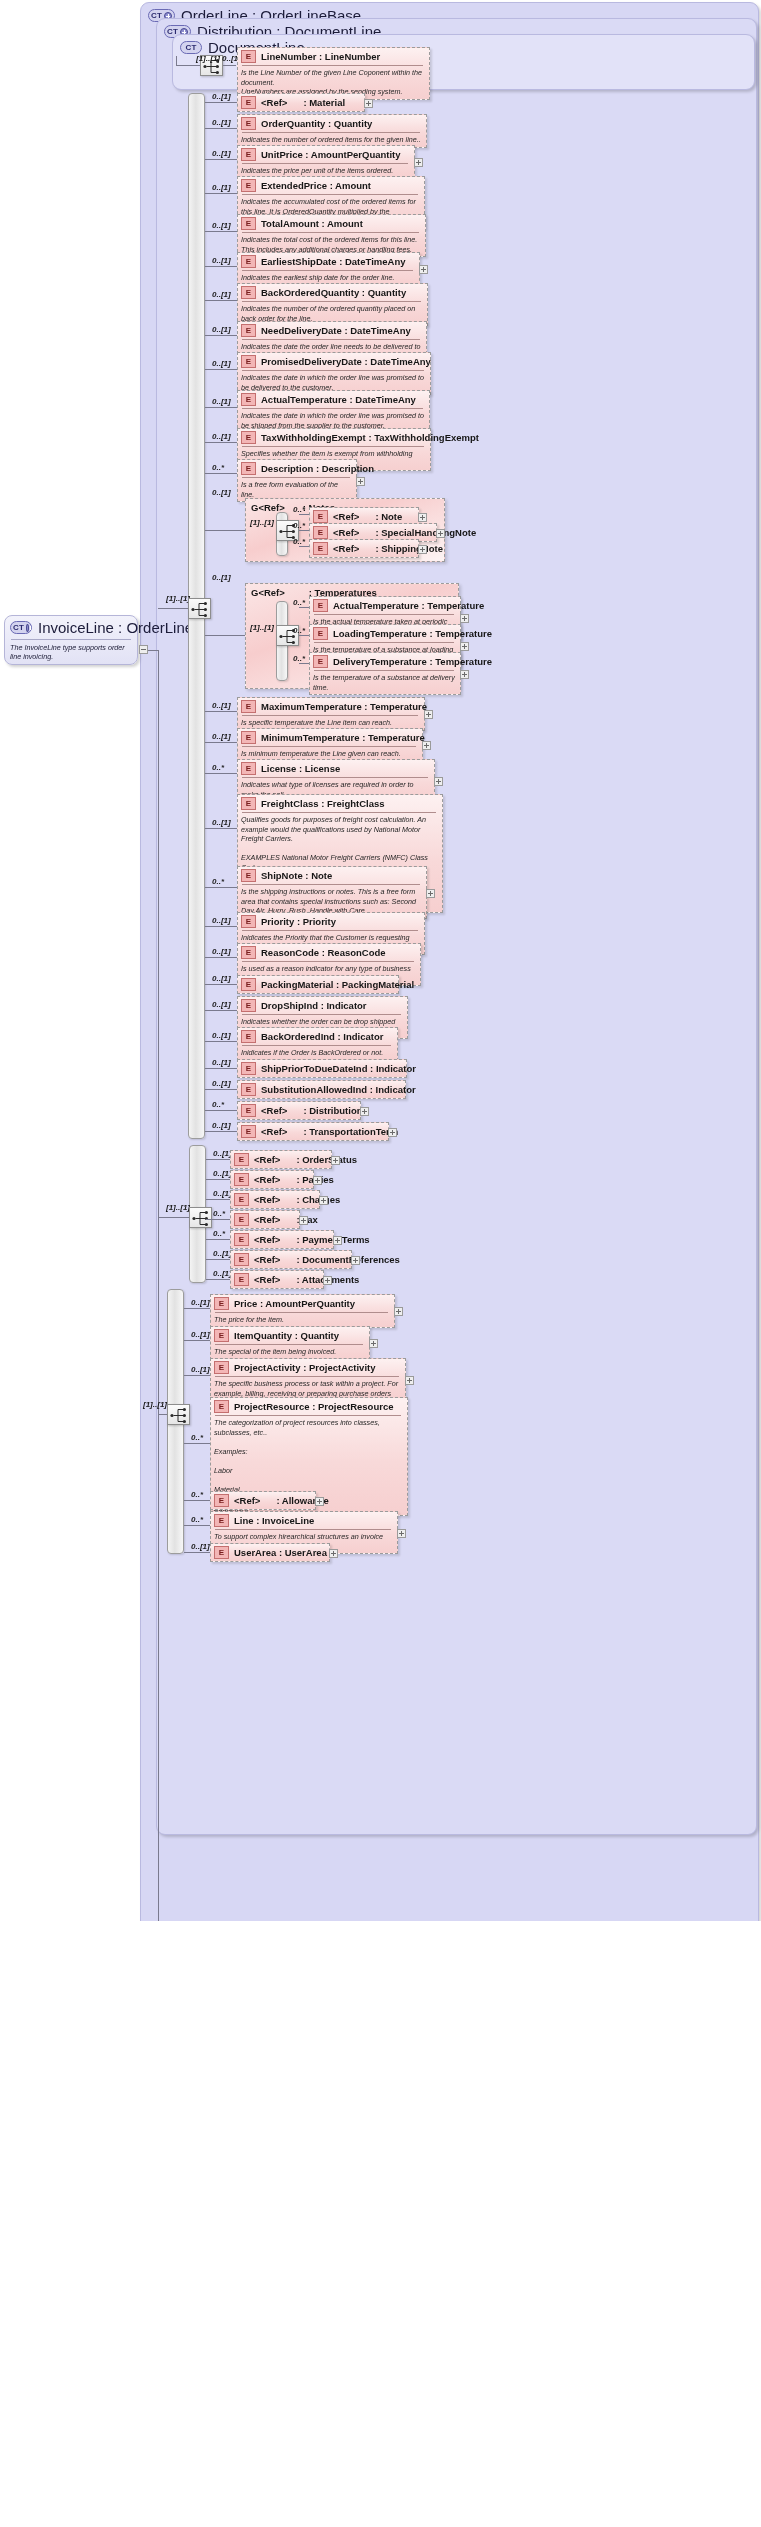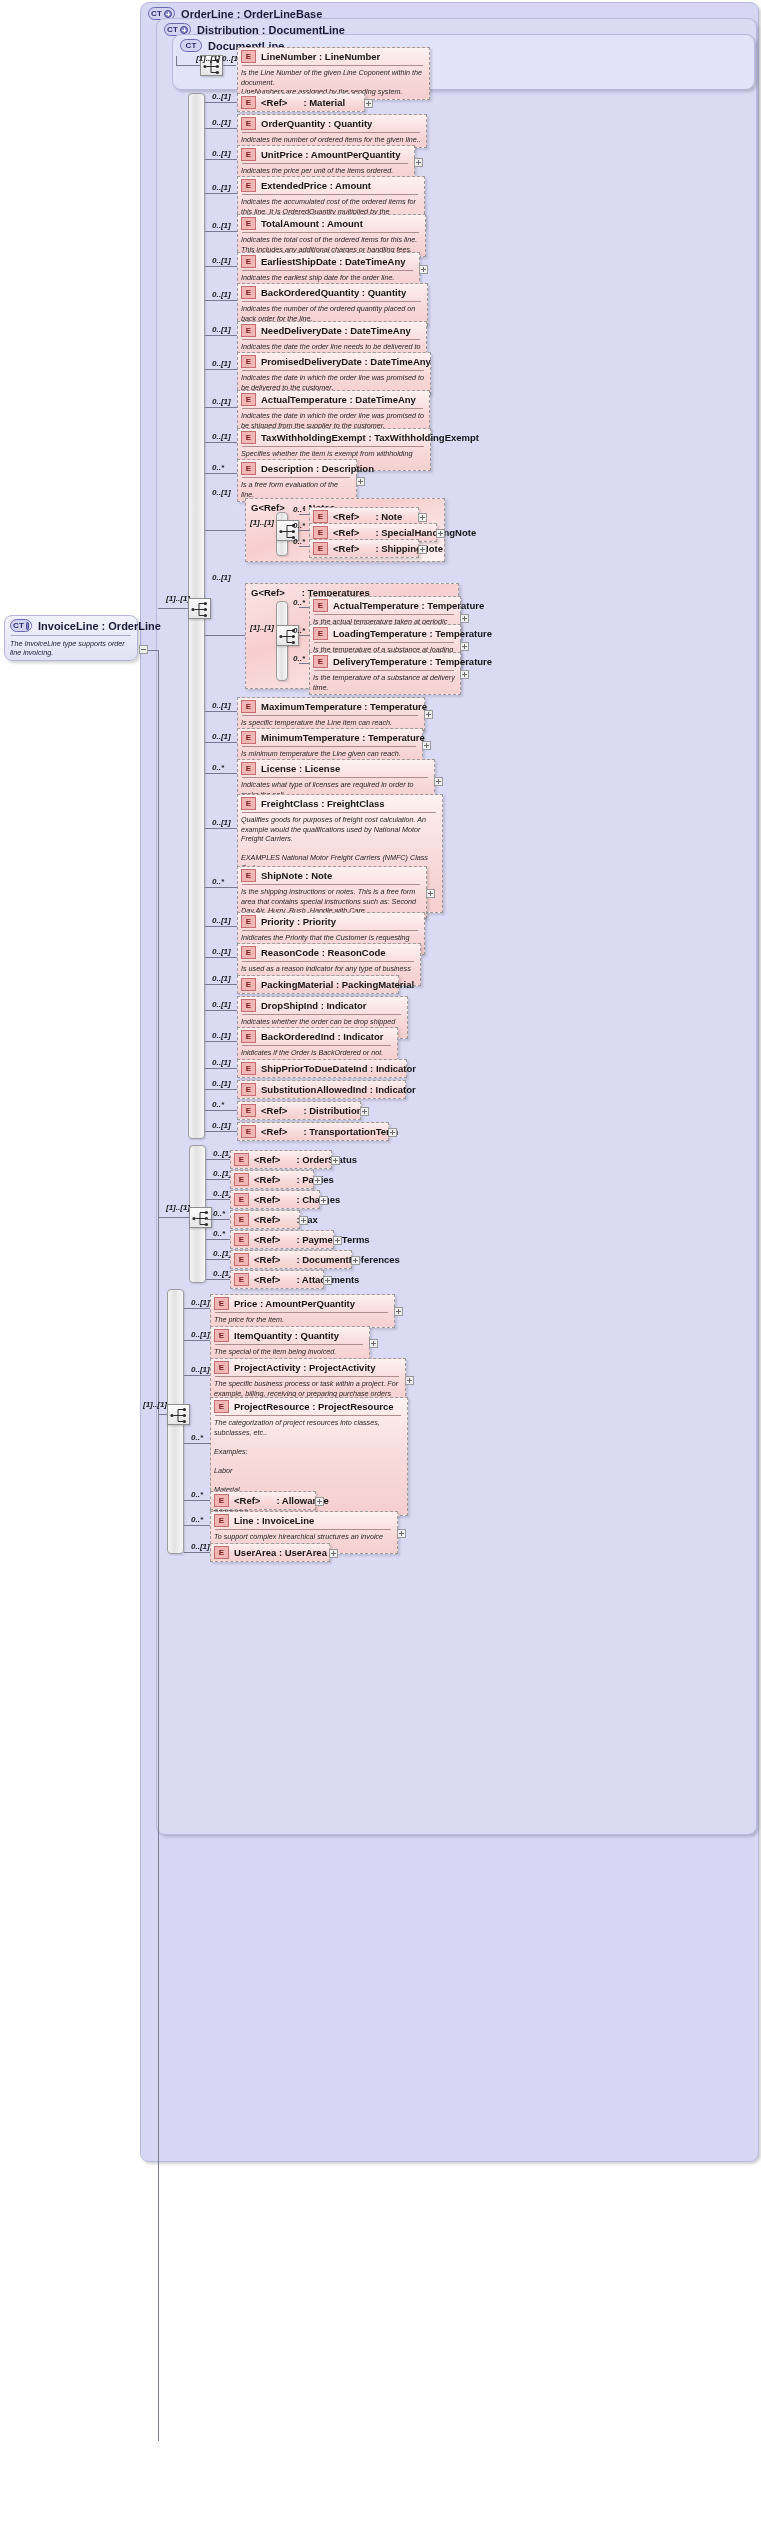--- a/index.html
+++ b/index.html
@@ -4,21 +4,21 @@
 <style>
   * { box-sizing: border-box; }
   html, body {
     margin: 0; padding: 0;
     background: #ffffff;
     font-family: "Liberation Sans", sans-serif;
   }
   #canvas {
     position: relative;
     width: 761px;
-    height: 2527px;
+    height: 1921px;
     background: #ffffff;
     overflow: hidden;
   }
 
   
   .ct-box {
     position: absolute;
     background: #d7d7f4;
     border: 1px solid #b9b9e0;
     border-radius: 9px;
@@ -53,21 +53,21 @@
     position: relative;
   }
   .ct-badge .plus::before,
   .ct-badge .plus::after {
     content: ""; position: absolute; background: #ffffff;
   }
   .ct-badge .plus::before { left: 1px; right: 1px; top: 3px; height: 1px; }
   .ct-badge .plus::after  { top: 1px; bottom: 1px; left: 3px; width: 1px; }
   .ct-title {
     margin-left: 6px;
-    font-size: 11px; font-weight: bold; color: #1c1c3a;
+    font-size: 15px; font-weight: normal; color: #1c1c3a;
   }
 
   
   .el {
     position: absolute;
     border: 1px dashed #9b9b9b;
     background: linear-gradient(180deg,#fdf1f1 0%,#f8d9d9 55%,#f6cfcf 100%);
     box-shadow: 2px 2px 2px rgba(0,0,0,.13);
     padding: 2px 5px 2px 3px;
   }
@@ -574,21 +574,21 @@
         <span class="e-badge">E</span>
         <span class="el-name">&lt;Ref&gt;</span>
         <span class="el-name" style="margin-left: 16px;">: ShippingNote</span>
       </div>
     </div>
     <div class="expand" style="left: 418px; top: 545px;"></div>
     <div class="grp" style="left: 245px; top: 583px; width: 214px; height: 106px;">
       <div class="grp-head">
         <span class="g-badge">G</span>
         <span>&lt;Ref&gt;</span>
-        <span style="margin-left: 17px;">: Temperatures</span>
+        <span style="margin-left: 24px;">: Temperatures</span>
       </div>
     </div>
     <div class="ln h" style="left: 205px; top: 635px; width: 40px;"></div>
     <div class="card" style="left: 212px; top: 573px;">0..[1]</div>
     <div class="spine" style="left: 276px; top: 601px; width: 12px; height: 80px;"></div>
     <div class="seq" style="left: 276px; top: 625px;">
       <svg width="23" height="21" viewBox="0 0 23 21">
         <circle cx="4" cy="10.5" r="1.6" fill="#2b2b2b"></circle>
         <path d="M5.6 10.5 H10 M10 4.5 V16.5 M10 4.5 H15 M10 10.5 H15 M10 16.5 H15" stroke="#2b2b2b" stroke-width="1" fill="none"></path>
         <circle cx="16.4" cy="4.5" r="1.6" fill="#2b2b2b"></circle>

